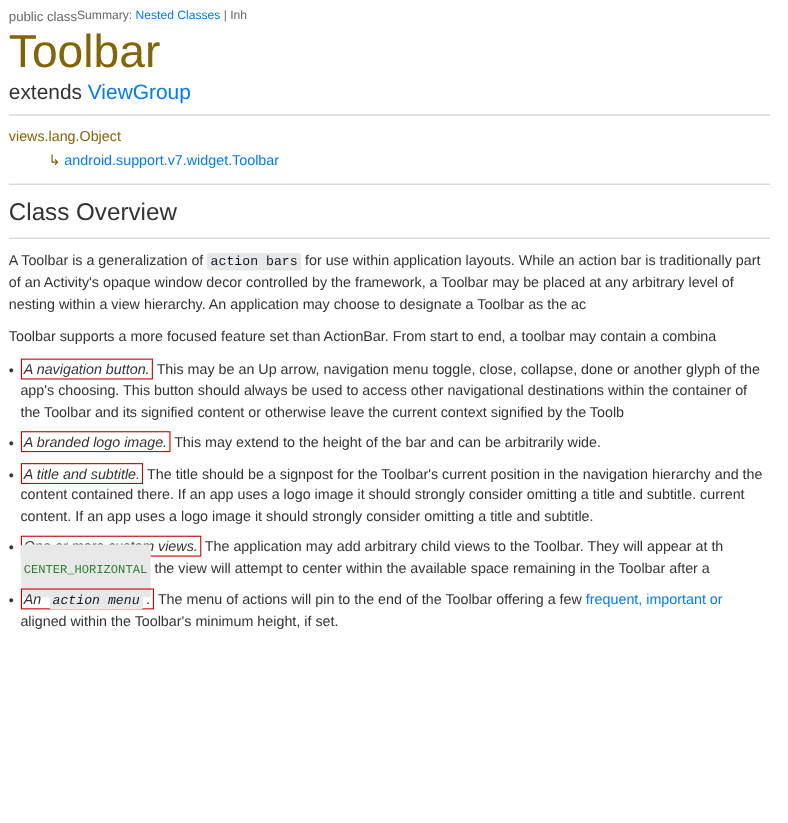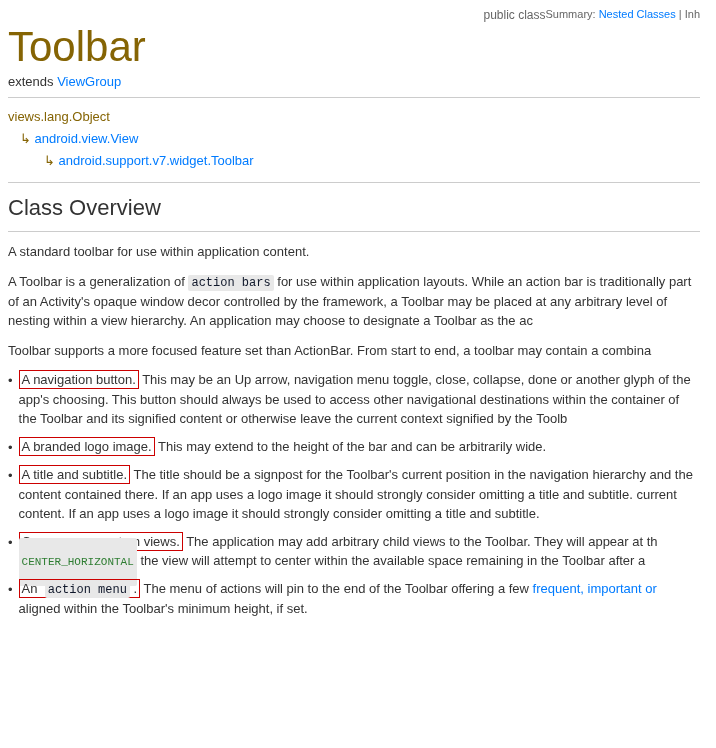--- a/index.html
+++ b/index.html
@@ -9,21 +9,21 @@
       color: #333;
       background: #fff;
       width: 716px;
       overflow-x: hidden;
     }
     .page-container {
       padding: 8px 16px 16px 8px;
     }
     .header-row {
       display: flex;
-      justify-content: flex-end;
+      justify-content: flex-start;
       align-items: flex-start;
       margin-bottom: 2px;
     }
     .public-class {
       font-size: 12px;
       color: #666;
     }
     .summary-links {
       font-size: 11px;
       color: #666;
@@ -36,21 +36,21 @@
       color: #666;
     }
     .class-title {
       font-size: 42px;
       font-weight: normal;
       color: #856404;
       margin-bottom: 4px;
       line-height: 1.1;
     }
     .extends-line {
-      font-size: 13px;
+      font-size: 19px;
       margin-bottom: 8px;
     }
     .extends-line a {
       color: #007bff;
       text-decoration: none;
     }
     .divider {
       border: none;
       border-top: 1px solid #ccc;
       margin: 8px 0;
@@ -131,20 +131,21 @@
       flex-shrink: 0;
     }
     .bullet-item-text {
       flex: 1;
       font-size: 13px;
       color: #333;
     }
     .highlighted-term {
       border: 1.5px solid #c00;
       padding: 1px 2px;
+      font-style: italic;
       display: inline;
     }
   </style>
 </head>
 <body>
 
 <div class="page-container">
 
   <div class="header-row">
     <span class="public-class">public class</span>
@@ -160,31 +161,29 @@
 
   <div class="extends-line">
     <span>extends</span>
     <a href="#" class="link-blue">ViewGroup</a>
   </div>
 
   <hr class="divider">
 
   <div class="hierarchy">
     <span class="hierarchy-item">views.lang.Object</span>
-    <span class="hierarchy-item hierarchy-indent-1">↳<a href="#" class="link-blue"> android.view.View</a></span>
     <span class="hierarchy-item hierarchy-indent-3">↳<a href="#" class="link-blue"> android.support.v7.widget.Toolbar</a></span>
   </div>
 
   <hr class="section-divider">
 
   <h2 class="section-title">Class Overview</h2>
 
   <hr class="section-divider">
 
-  <p class="para">A standard toolbar for use within application content.</p>
 
   <p class="para">
     <span>A Toolbar is a generalization of </span><span class="inline-code">action bars</span><span> for use within application layouts. While an action bar is traditionally part of an Activity's opaque window decor controlled by the framework, a Toolbar may be placed at any arbitrary level of nesting within a view hierarchy. An application may choose to designate a Toolbar as the ac</span>
   </p>
 
   <p class="para">Toolbar supports a more focused feature set than ActionBar. From start to end, a toolbar may contain a combina</p>
 
   <ul class="bullet-list">
 
     <li class="bullet-item">

